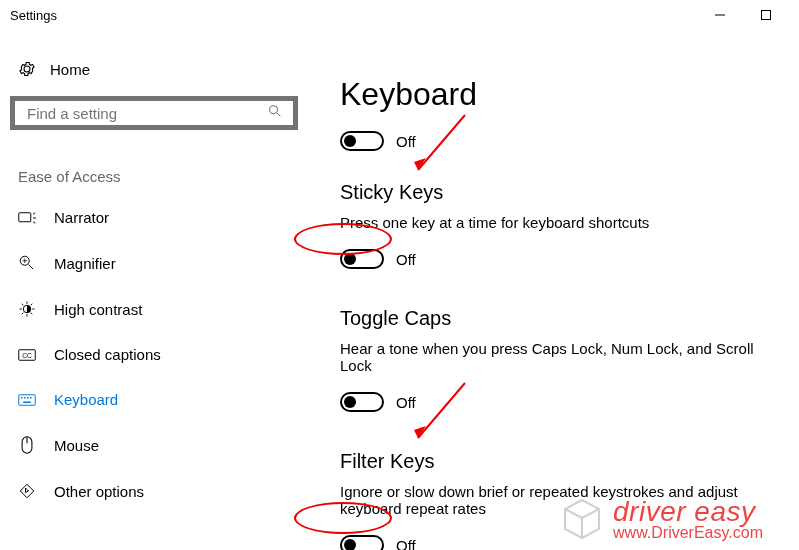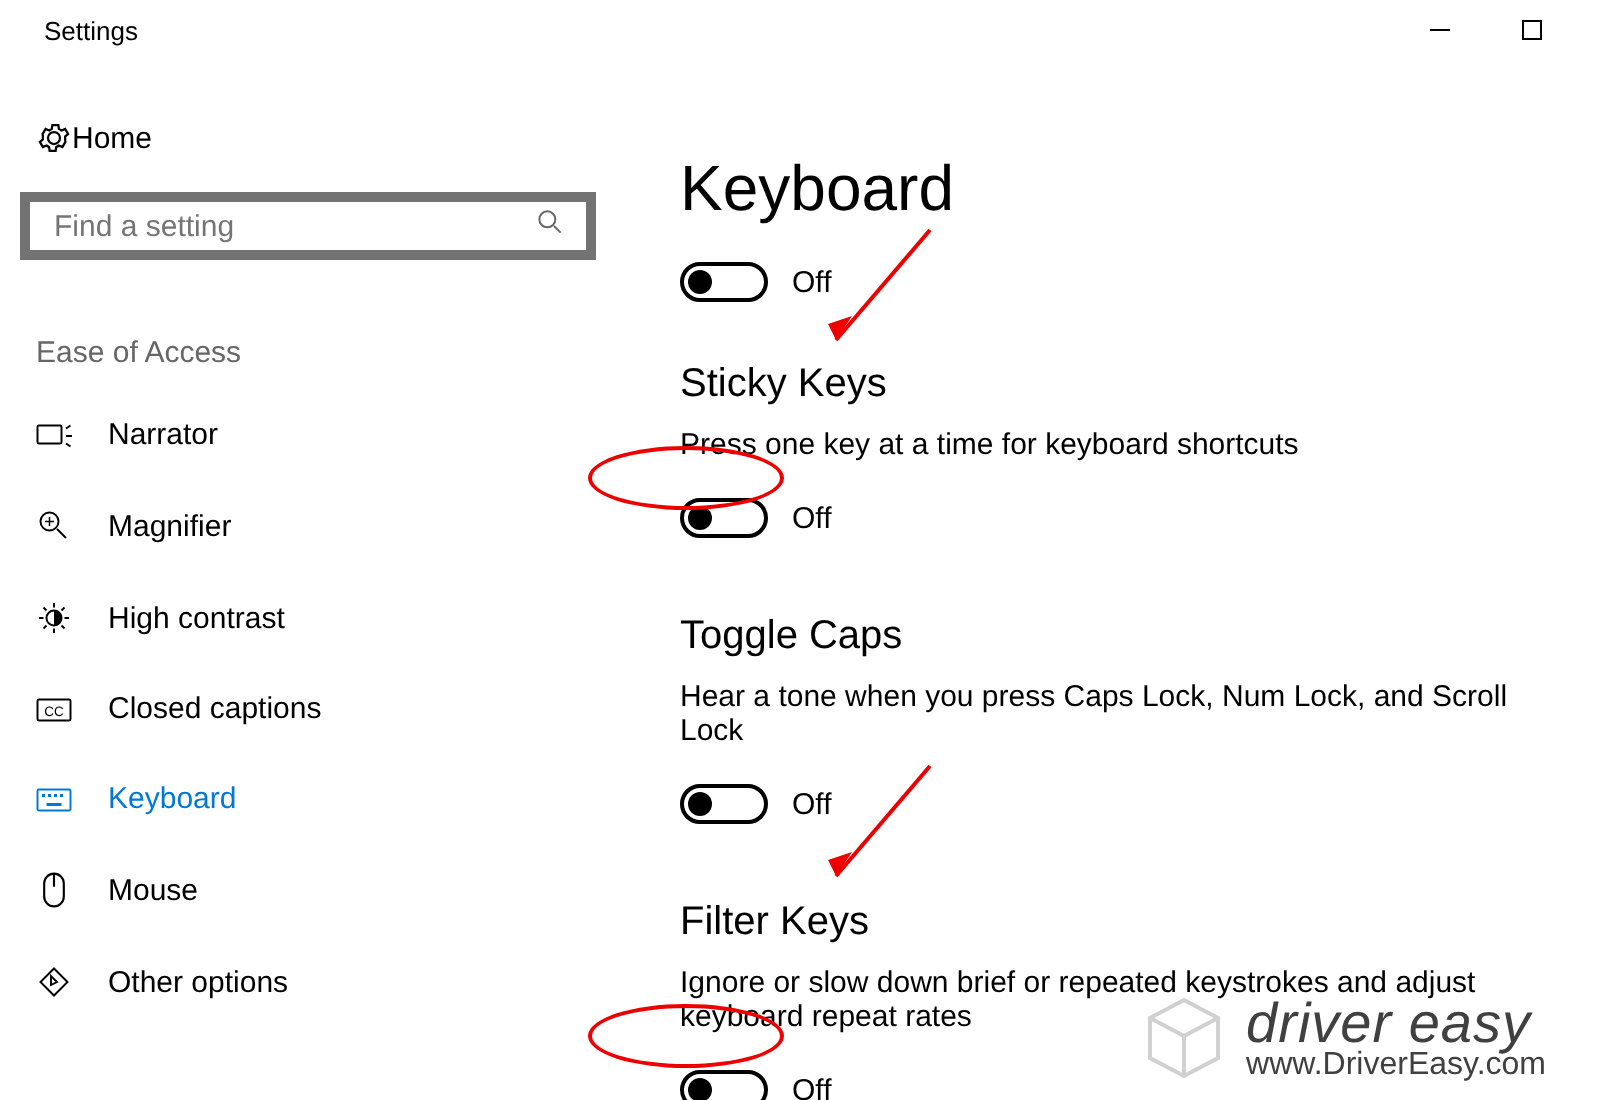--- a/index.html
+++ b/index.html
@@ -4,31 +4,31 @@
 <style>
   * { box-sizing: border-box; }
   html, body { margin: 0; padding: 0; }
   body {
     font-family: "Segoe UI", Arial, sans-serif;
     width: 799px; height: 550px;
     background: #fff; color: #000;
     position: relative; overflow: hidden;
   }
   
-  .titlebar { height: 30px; display: flex; align-items: center; padding: 0 10px; margin-left: 12px; }
+  .titlebar { height: 30px; display: flex; align-items: center; padding: 0 10px; }
   .titlebar .title { font-size: 13px; }
   .titlebar .spacer { flex: 1; }
   .winbtn { width: 46px; height: 30px; display: flex; align-items: center; justify-content: center; }
   .winbtn svg { display: block; }
 
   .content { display: flex; height: calc(100% - 30px); }
 
   
   .left { width: 300px; padding: 0 8px 0 10px; }
-  .home-row { display: flex; align-items: center; padding: 30px 8px 18px 8px; }
+  .home-row { display: flex; align-items: center; gap: 14px; padding: 30px 8px 18px 8px; }
   .home-row .lbl { font-size: 15px; }
   .icon-box { width: 18px; display: flex; justify-content: center; }
 
   .search {
     border: 5px solid #737373; height: 34px; width: 288px;
     display: flex; align-items: center; padding: 0 10px; margin: 0 0 18px 0;
   }
   .search input {
     border: none; outline: none; flex: 1; font-size: 15px; color: #666;
     font-family: inherit; background: transparent;
@@ -61,22 +61,22 @@
   }
   .toggle .tlabel { font-size: 15px; }
 
   .anno-ellipse {
     position: absolute; border: 2px solid #e00; border-radius: 50%;
     pointer-events: none;
   }
   .anno-arrow { position: absolute; pointer-events: none; }
 
   .watermark {
-    position: absolute; right: 26px; bottom: 8px;
-    color: #404040; text-align: left; pointer-events: none;
+    position: absolute; right: 36px; bottom: 8px;
+    color: #ef4444; text-align: left; pointer-events: none;
     display: flex; align-items: center; gap: 10px;
   }
   .watermark .big { font-size: 28px; font-style: italic; letter-spacing: .5px; }
   .watermark .small { font-size: 16px; display: block; margin-top: -4px; }
 </style>
 </head>
 <body>
 
 <div class="titlebar">
   <span class="title">Settings</span>

